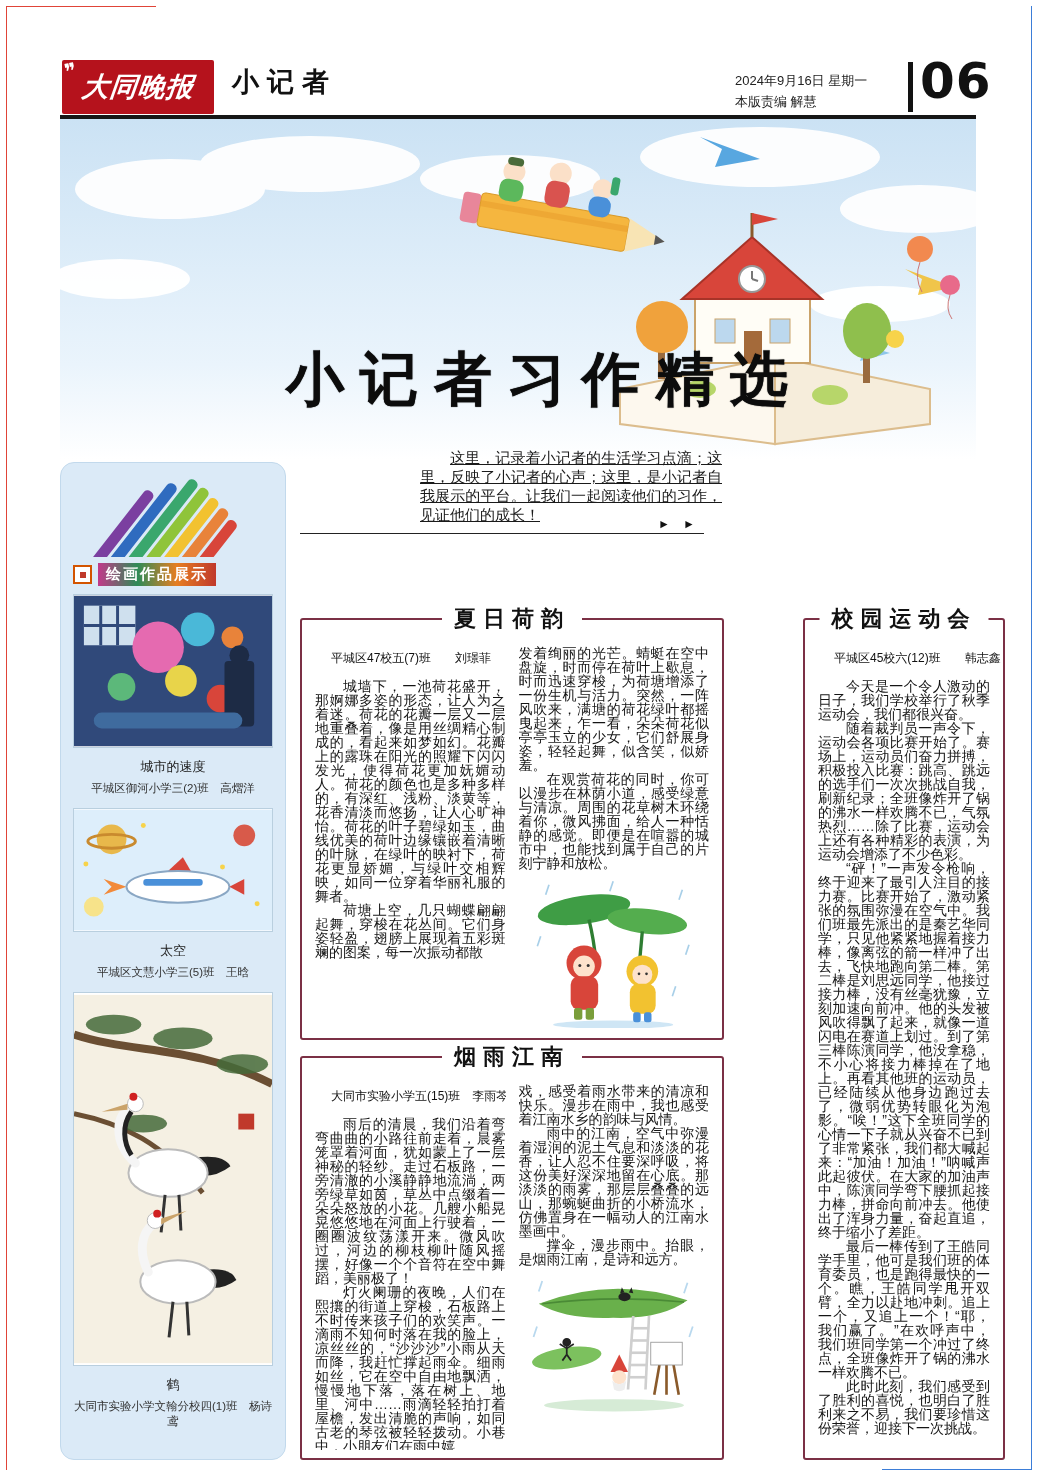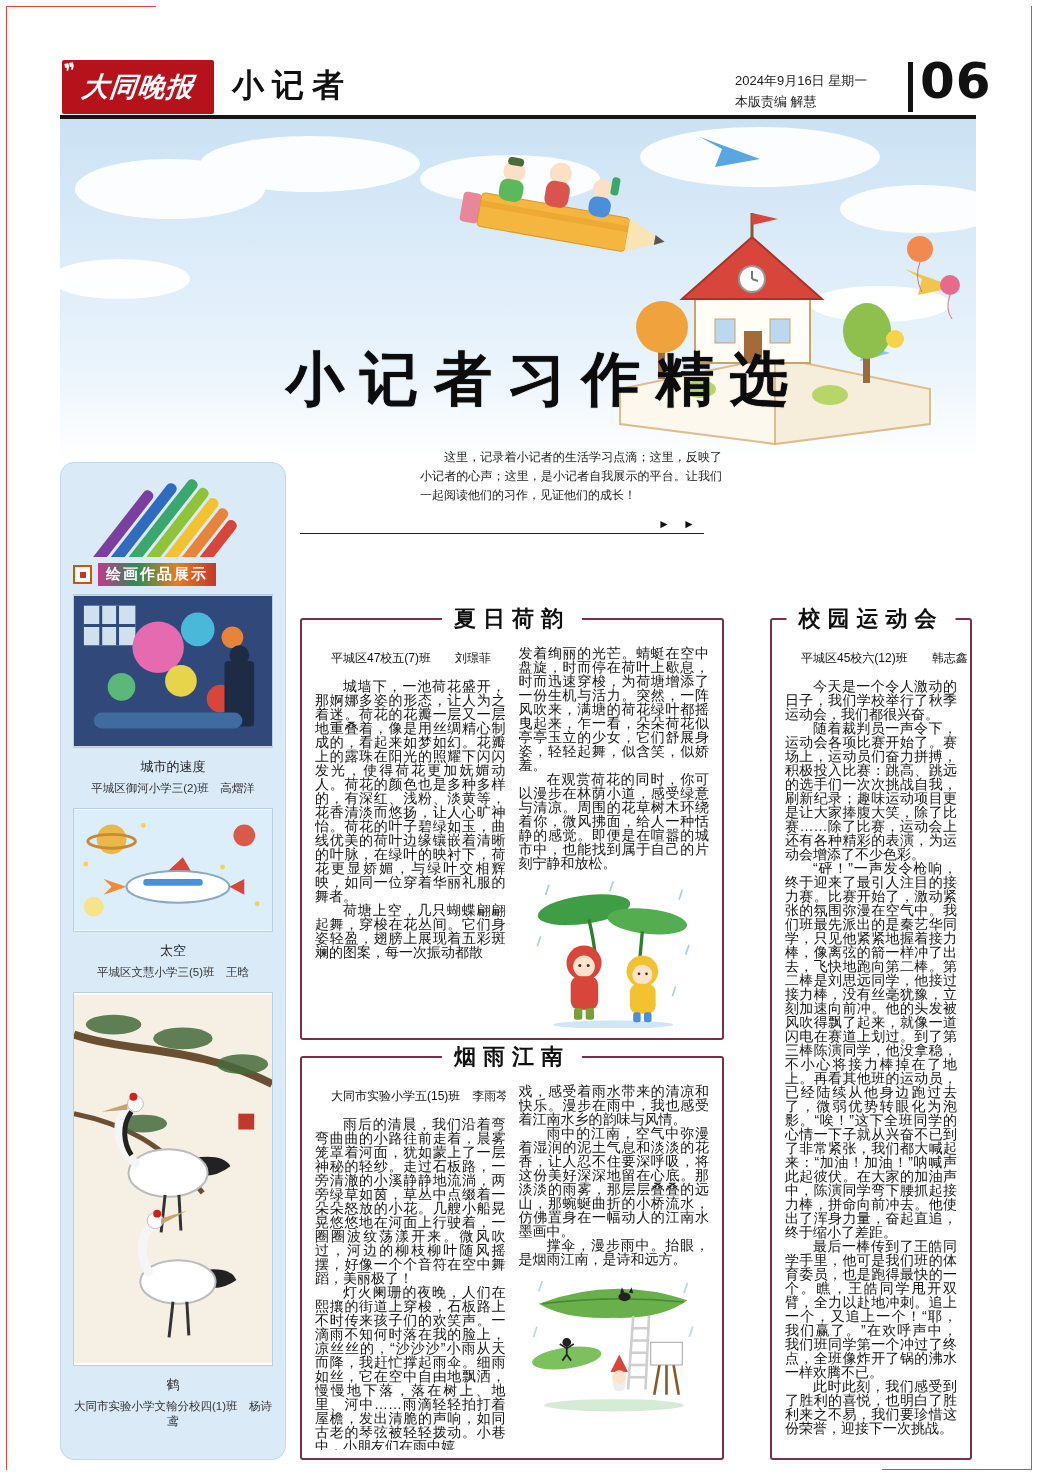--- a/index.html
+++ b/index.html
@@ -13,35 +13,35 @@
   .edge.right{right:6px;top:6px;bottom:6px;width:1px;background:#3b7dd8;}
   .edge.bottom{right:6px;bottom:6px;width:150px;height:1px;background:#3b7dd8;}
 
   
   .logo{position:absolute;left:62px;top:60px;width:152px;height:54px;background:#b5121c;
         display:flex;align-items:center;justify-content:center;border-radius:2px;}
   .logo .swoosh{position:absolute;left:3px;top:1px;color:#fff;font-size:22px;line-height:1;
         font-family:"DejaVu Serif",serif;transform:rotate(-12deg);}
   .logo .logo-text{color:#fff;font-family:"DejaVu Serif",serif;font-weight:bold;font-style:italic;
         font-size:27px;letter-spacing:1px;transform:skewX(-6deg);white-space:nowrap;}
-  .section-title{position:absolute;left:232px;top:64px;font-size:32px;font-weight:bold;
+  .section-title{position:absolute;left:232px;top:64px;font-size:27px;font-weight:bold;
         letter-spacing:8px;font-family:"DejaVu Sans",sans-serif;}
   .date-block{position:absolute;left:735px;top:70px;font-size:13px;line-height:21px;color:#222;}
   .header-divider{position:absolute;left:908px;top:62px;width:5px;height:50px;background:#121212;}
   .page-number{position:absolute;left:920px;top:52px;font-size:50px;font-weight:900;
         font-family:"DejaVu Sans",sans-serif;letter-spacing:1px;}
   .header-rule{position:absolute;left:60px;top:115px;width:916px;height:4px;background:#161616;}
 
   
   .banner{position:absolute;left:60px;top:119px;width:916px;height:341px;overflow:hidden;}
   .main-title{position:absolute;left:485px;top:222px;transform:translateX(-50%);
         font-size:58px;font-weight:900;letter-spacing:16px;white-space:nowrap;color:#0c0c0c;
         font-family:"DejaVu Sans",sans-serif;text-shadow:0 0 1px #000;}
-  .intro{position:absolute;left:420px;top:448px;width:302px;font-size:12px;line-height:19px;
-        text-align:justify;text-indent:2em;color:#1a1a1a;}
+  .intro{position:absolute;left:420px;top:448px;width:302px;font-size:15px;line-height:19px;
+        text-align:justify;text-indent:2em;color:#1a1a1a;text-decoration:underline;}
   .intro-rule{position:absolute;left:300px;top:533px;width:404px;border-top:1.5px solid #222;}
   .intro-arrows{position:absolute;right:4px;top:-17px;font-size:12px;letter-spacing:5px;color:#111;}
 
   
   .sidebar{position:absolute;left:60px;top:462px;width:226px;height:998px;background:#dbeaf7;
         border:1px solid #c2d9ec;border-radius:14px;box-sizing:border-box;padding:8px 12px;}
   .sidebar-label-row{display:flex;align-items:center;gap:6px;margin:2px 0 8px 0;}
   .label-bullet{width:15px;height:15px;border:2px solid #d35400;background:#fff;
         display:inline-flex;align-items:center;justify-content:center;}
   .label-bullet i{display:block;width:6px;height:6px;background:#c0392b;}
@@ -61,21 +61,21 @@
   .article-body{display:flex;gap:13px;height:100%;box-sizing:border-box;
         padding:26px 13px 8px 13px;overflow:hidden;}
   .article-body.single{display:block;}
   .col{flex:1;min-width:0;overflow:hidden;}
   .byline{font-size:12px;margin:4px 0 12px 16px;white-space:nowrap;color:#111;}
   .article p{margin:0;font-size:14px;line-height:14px;text-align:justify;text-indent:2em;color:#141414;}
   .article p.cont{text-indent:0;}
   .illus{display:block;margin:8px auto 0 auto;}
   #article-1{left:300px;top:618px;width:424px;height:422px;}
   #article-2{left:300px;top:1056px;width:424px;height:404px;}
-  #article-3{left:770px;top:618px;width:202px;height:842px;}
+  #article-3{left:803px;top:618px;width:202px;height:842px;}
 </style>
 </head>
 <body>
 
 <div class="page">
 
   <div class="edge left"></div>
   <div class="edge top"></div>
   <div class="edge right"></div>
   <div class="edge bottom"></div>
@@ -390,20 +390,20 @@
         </svg>
       </div>
     </div>
   </section>
 
   <section class="article" id="article-3">
     <div class="article-title">校园运动会</div>
     <div class="article-body single">
       <div class="byline">平城区45校六(12)班　　韩志鑫</div>
       <p>今天是一个令人激动的日子，我们学校举行了秋季运动会，我们都很兴奋。</p>
-      <p>随着裁判员一声令下，运动会各项比赛开始了。赛场上，运动员们奋力拼搏，积极投入比赛：跳高、跳远的选手们一次次挑战自我，刷新纪录；趣味运动项目更是让大家捧腹大笑，除了比赛……除了比赛，运动会上还有各种精彩的表演，为运动会增添了不少色彩。</p>
+      <p>随着裁判员一声令下，运动会各项比赛开始了。赛场上，运动员们奋力拼搏，积极投入比赛：跳高、跳远的选手们一次次挑战自我，刷新纪录；全班像炸开了锅的沸水一样欢腾不已，气氛热烈……除了比赛，运动会上还有各种精彩的表演，为运动会增添了不少色彩。</p>
       <p>“砰！”一声发令枪响，终于迎来了最引人注目的接力赛。比赛开始了，激动紧张的氛围弥漫在空气中。我们班最先派出的是秦艺华同学，只见他紧紧地握着接力棒，像离弦的箭一样冲了出去，飞快地跑向第二棒。第二棒是刘思远同学，他接过接力棒，没有丝毫犹豫，立刻加速向前冲。他的头发被风吹得飘了起来，就像一道闪电在赛道上划过。到了第三棒陈演同学，他没拿稳，不小心将接力棒掉在了地上。再看其他班的运动员，已经陆续从他身边跑过去了，微弱优势转眼化为泡影。“唉！”这下全班同学的心情一下子就从兴奋不已到了非常紧张，我们都大喊起来：“加油！加油！”呐喊声此起彼伏。在大家的加油声中，陈演同学弯下腰抓起接力棒，拼命向前冲去。他使出了浑身力量，奋起直追，终于缩小了差距。</p>
       <p>最后一棒传到了王皓同学手里，他可是我们班的体育委员，也是跑得最快的一个。瞧，王皓同学甩开双臂，全力以赴地冲刺。追上一个，又追上一个！“耶，我们赢了。”在欢呼声中，我们班同学第一个冲过了终点，全班像炸开了锅的沸水一样欢腾不已。</p>
       <p>此时此刻，我们感受到了胜利的喜悦，也明白了胜利来之不易，我们要珍惜这份荣誉，迎接下一次挑战。</p>
     </div>
   </section>
 
 </div>
 
 </body></html>

